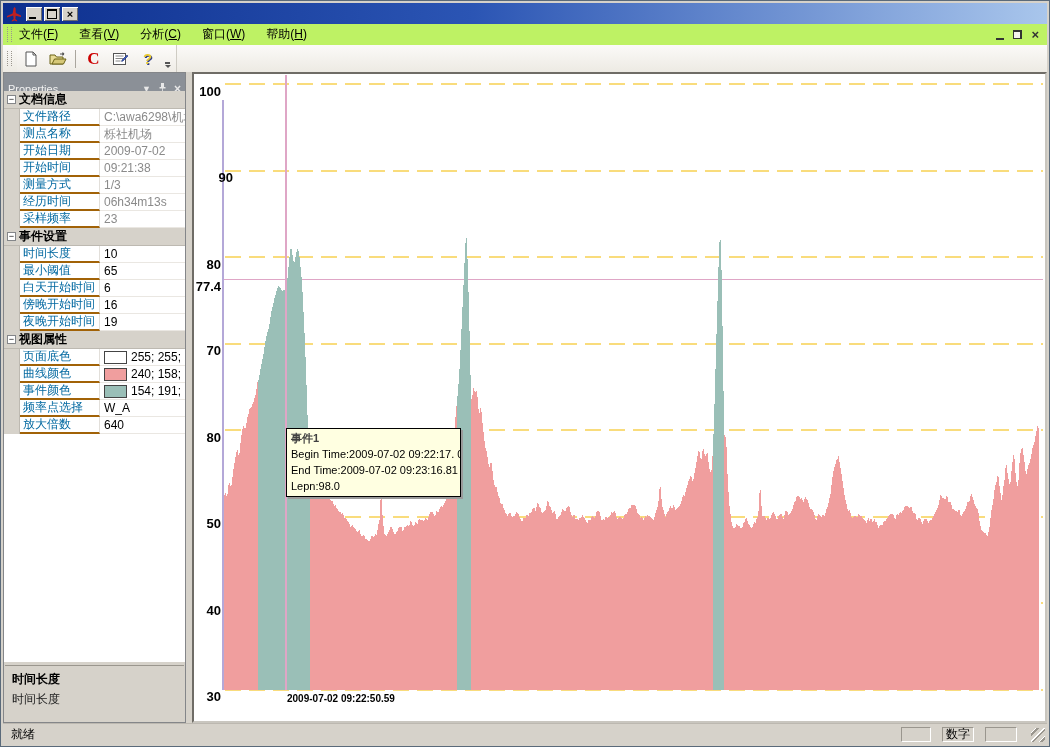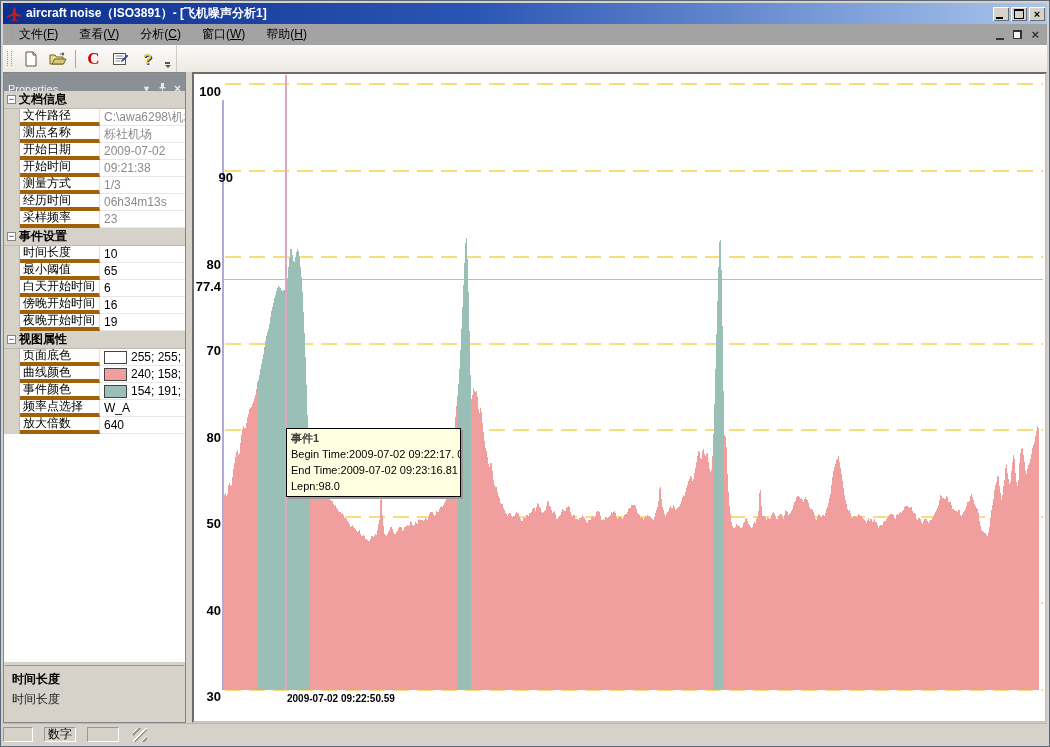--- a/index.html
+++ b/index.html
@@ -11,21 +11,21 @@
     display:flex;align-items:center;padding:0;color:#fff;font-weight:bold;font-size:12px;}
   .app-icon{width:18px;height:16px;margin:0 3px 0 2px;display:inline-flex;align-items:center;justify-content:center;}
   .title-text{white-space:nowrap;overflow:hidden;flex:1;}
   .tb-btns{display:flex;gap:2px;margin-right:2px;}
   .tbtn{width:16px;height:14px;background:#D6D2CA;box-shadow:inset 1px 1px 0 #fff,inset -1px -1px 0 #6d6d6d;
     display:inline-flex;align-items:center;justify-content:center;position:relative;}
   .g-min{position:absolute;left:3px;bottom:2px;width:7px;height:0;border-bottom:2px solid #000;}
   .g-max{width:8px;height:7px;border:1px solid #000;border-top-width:2px;}
   .g-x{font-size:11px;font-weight:bold;color:#000;line-height:10px;}
   
-  .menubar{position:absolute;left:0;top:21px;width:1044px;height:21px;background:#a3a3a3;
+  .menubar{position:absolute;left:0;top:21px;width:1044px;height:21px;background:#bef264;
     display:flex;align-items:center;font-size:12px;color:#000;}
   .grip{width:3px;height:15px;margin:0 5px 0 4px;border-left:1px dotted #9a968e;border-right:1px dotted #9a968e;}
   .menu-items{display:flex;align-items:center;height:100%;flex:1;}
   .menu-item{padding:3px 2px;margin-right:17px;cursor:default;white-space:nowrap;}
   .menu-item .u{text-decoration:underline;}
   .mdi-btns{display:flex;align-items:center;gap:9px;margin-right:8px;}
   .m-min{width:8px;height:8px;border-bottom:2px solid #333;}
   .m-res{position:relative;width:9px;height:9px;}
   .m-res::before{content:"";position:absolute;right:0;top:0;width:6px;height:6px;border:1px solid #333;border-top-width:2px;}
   .m-res::after{content:"";position:absolute;left:0;bottom:0;width:6px;height:6px;border:1px solid #333;border-top-width:2px;background:#F4F2ED;}
@@ -52,21 +52,21 @@
   .phead .sp{flex:1;}
   .ph-ic{color:#E8E8E8;font-size:9px;margin-left:7px;cursor:default;}
   .ph-x{font-size:12px;font-weight:bold;}
   .pgrid{position:absolute;left:0;top:18px;right:0;bottom:60px;background:#fff;overflow:hidden;}
   .pcat{display:flex;align-items:center;height:17px;background:#D6D2CA;border-bottom:1px solid #bdb9b1;}
   .pbox{width:9px;height:9px;box-sizing:border-box;border:1px solid #848689;background:#fff;margin:0 3px;
     font-size:9px;line-height:7px;text-align:center;color:#000;}
   .pcatlab{font-weight:bold;color:#000;}
   .prow{display:flex;height:17px;align-items:stretch;}
   .pgut{width:15px;background:#D6D2CA;border-right:1px solid #bdb9b1;}
-  .plab{width:76px;padding-left:3px;color:#000000;border-right:1px solid #E2DFDA;border-bottom:4px solid #a16207;
+  .plab{width:76px;padding-left:3px;color:#0369a1;border-right:1px solid #E2DFDA;border-bottom:2px solid #a16207;
     display:flex;align-items:center;white-space:nowrap;overflow:hidden;}
   .pval{flex:1;padding-left:4px;color:#000;border-bottom:1px solid #EAE7E2;display:flex;align-items:center;
     white-space:nowrap;overflow:hidden;}
   .pval.ro{color:#8a8a8a;}
   .swatch{display:inline-block;width:21px;height:11px;border:1px solid #444;margin-right:4px;flex:none;}
   .pdesc{position:absolute;left:1px;right:1px;bottom:1px;height:56px;box-sizing:border-box;background:#D6D2CA;
     border-top:1px solid #9a968e;padding:5px 7px;}
   .pdesct{font-weight:bold;font-size:12px;color:#000;}
   .pdescx{font-size:12px;color:#222;margin-top:3px;}
   .splitter{position:absolute;left:183px;top:0;width:6px;height:651px;background:#D6D2CA;}
@@ -97,21 +97,20 @@
 <body>
 
 <div class="window">
 
   <div class="titlebar">
     <span class="app-icon">
       <svg width="16" height="16" viewBox="0 0 16 16">
         <path d="M1 10 L6.6 7.6 L7.6 2.2 L8.6 1 L9.6 2.2 L9.8 7 L15 9.4 L15 11 L9.7 9.8 L9.3 13 L11.2 14.6 L11.2 15.4 L8.5 14.6 L5.8 15.4 L5.8 14.6 L7.7 13 L7.2 9.6 L1 11.6 Z" fill="#C22020"></path>
       </svg>
     </span>
-    <span class="title-text">aircraft noise（ISO3891）- [飞机噪声分析1]</span>
     <span class="tb-btns">
       <span class="tbtn">
           <span class="g-min"></span>
         </span>
       <span class="tbtn">
           <span class="g-max"></span>
         </span>
       <span class="tbtn">
           <span class="g-x">×</span>
         </span>
@@ -367,20 +366,21 @@
               <div class="tt-line">End Time:2009-07-02 09:23:16.81</div>
               <div class="tt-line">Lepn:98.0</div>
             </div>
         </div>
       </div>
     </div>
 
   </div>
 
   <div class="statusbar">
+    <span class="sb-text">就绪</span>
     <span class="sb-panels">
       <span class="sb-panel sb-p0"></span>
       <span class="sb-panel sb-p1">数字</span>
       <span class="sb-panel sb-p2"></span>
       <span class="sb-grip"></span>
     </span>
   </div>
 
 </div>
 

